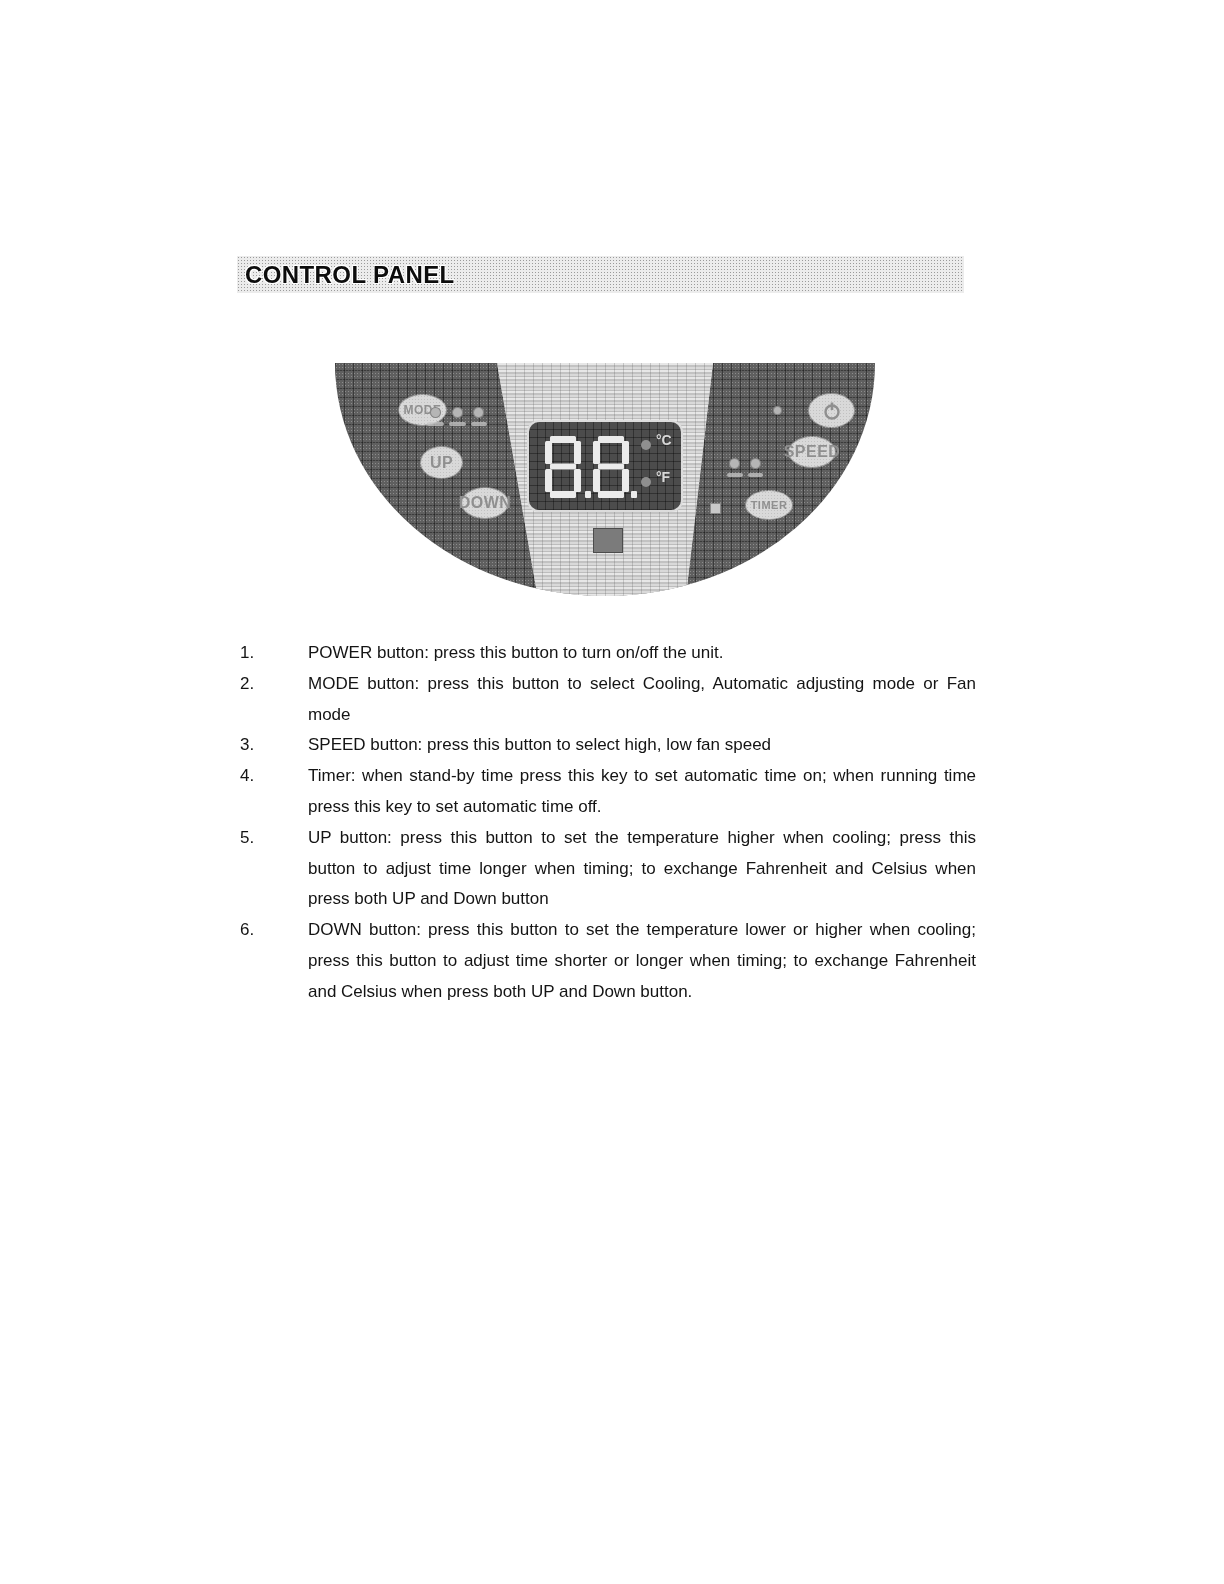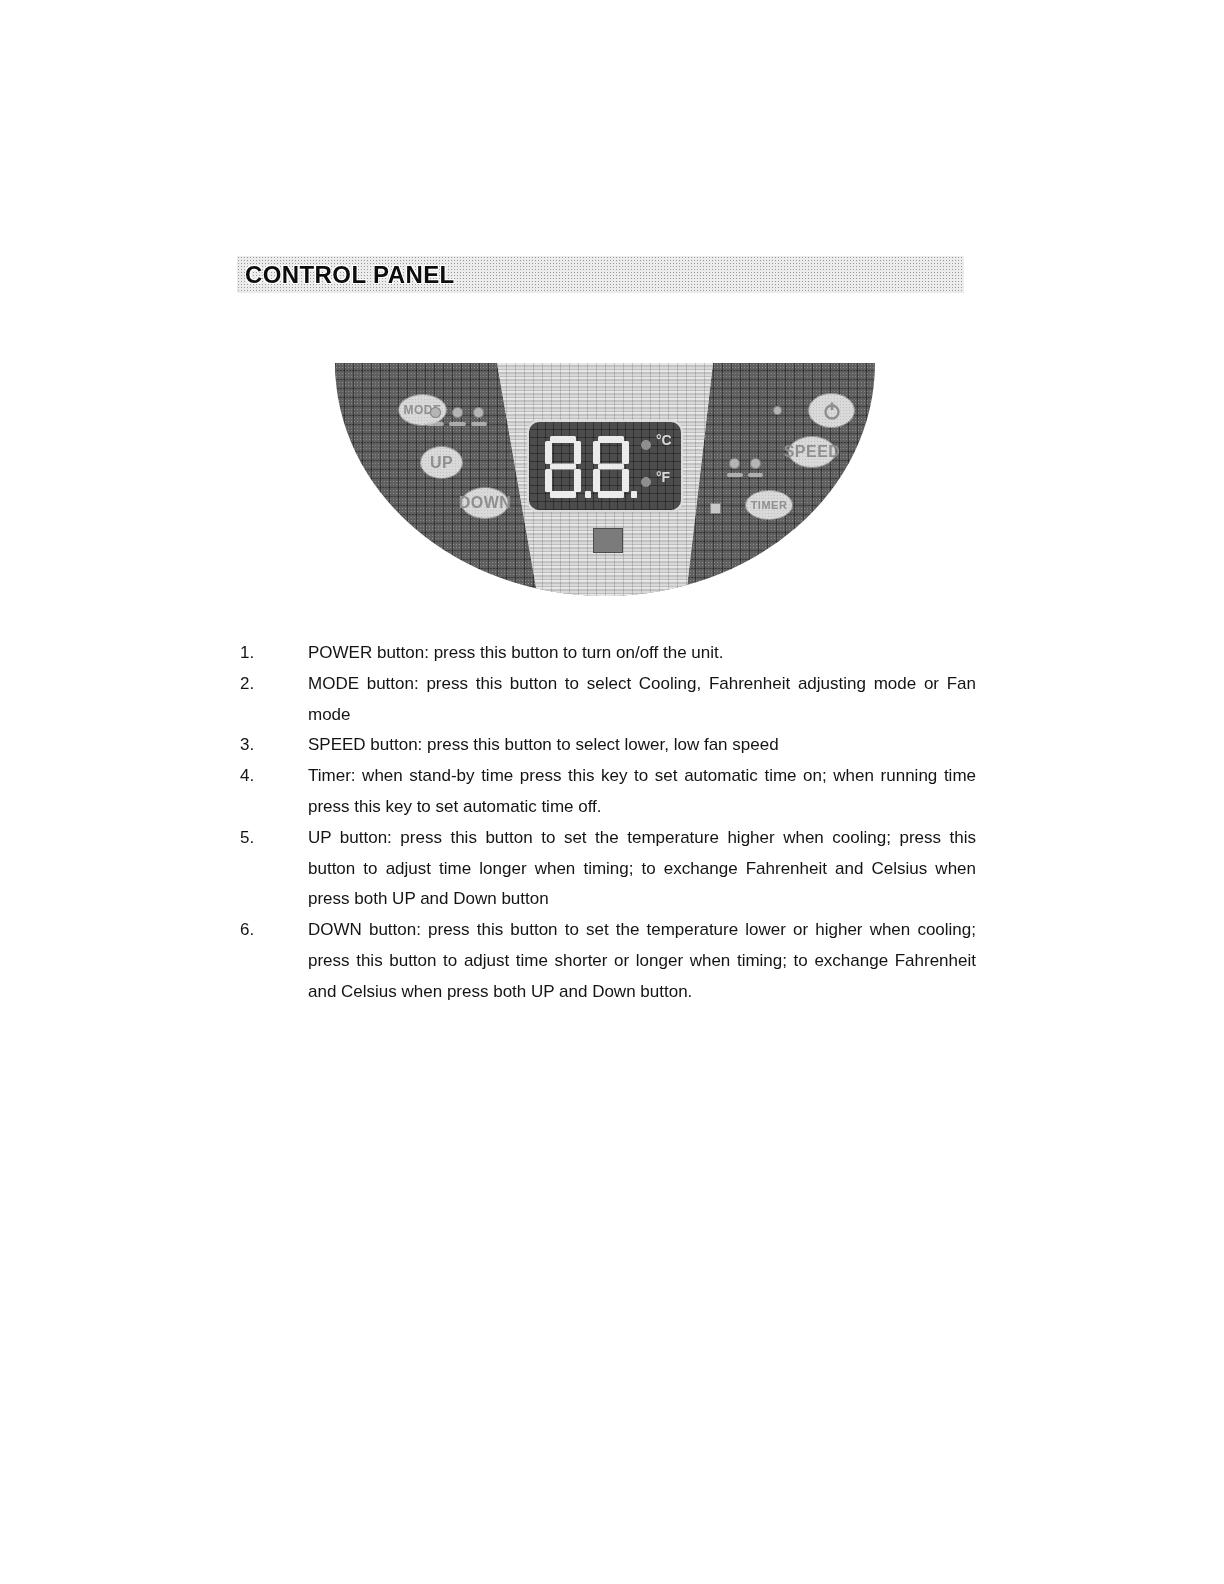--- a/index.html
+++ b/index.html
@@ -176,25 +176,25 @@
     <div class="ir-window"></div>
   </div>
 
   <div class="desc-list">
     <div class="list-item">
       <span class="item-num">1.</span>
       <div class="item-text">POWER button: press this button to turn on/off the unit.</div>
     </div>
     <div class="list-item">
       <span class="item-num">2.</span>
-      <div class="item-text">MODE button: press this button to select Cooling, Fahrenheit adjusting mode or Fan mode</div>
+      <div class="item-text">MODE button: press this button to select Cooling, Automatic adjusting mode or Fan mode</div>
     </div>
     <div class="list-item">
       <span class="item-num">3.</span>
-      <div class="item-text">SPEED button: press this button to select lower, low fan speed</div>
+      <div class="item-text">SPEED button: press this button to select high, low fan speed</div>
     </div>
     <div class="list-item">
       <span class="item-num">4.</span>
       <div class="item-text">Timer: when stand-by time press this key to set automatic time on; when running time press this key to set automatic time off.</div>
     </div>
     <div class="list-item">
       <span class="item-num">5.</span>
       <div class="item-text">UP button: press this button to set the temperature higher when cooling; press this button to adjust time longer when timing; to exchange Fahrenheit and Celsius when press both UP and Down button</div>
     </div>
     <div class="list-item">

